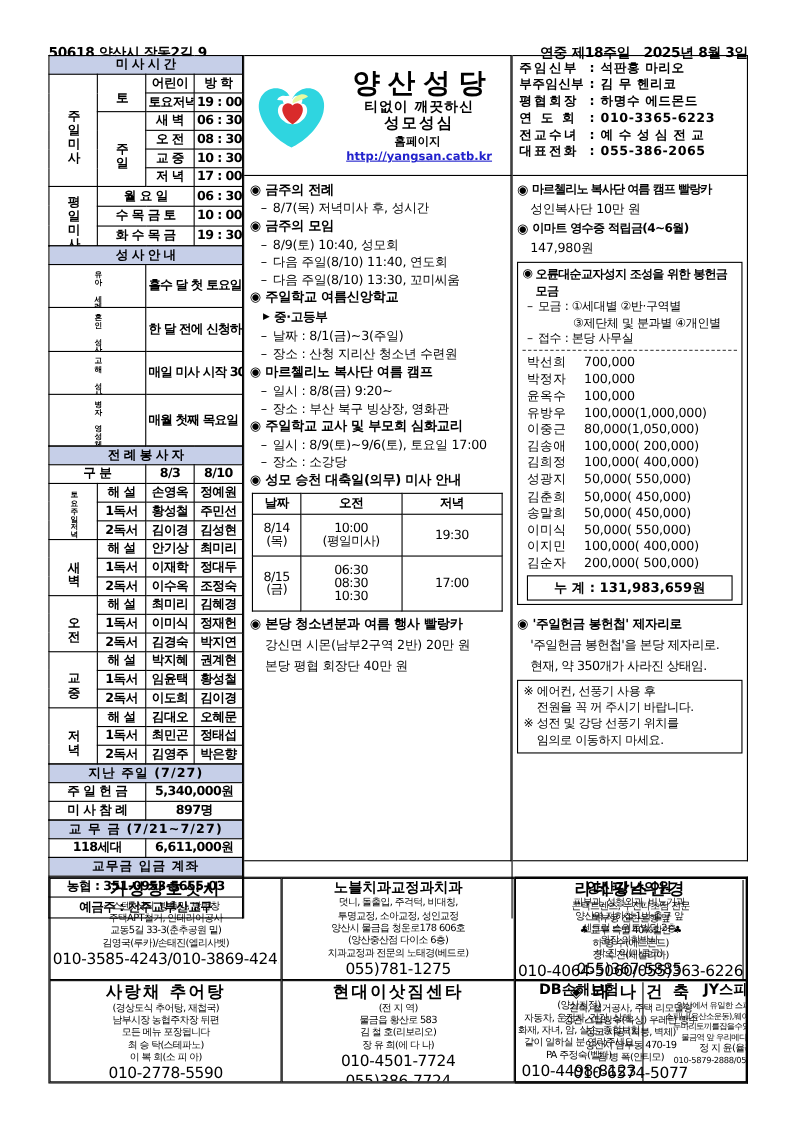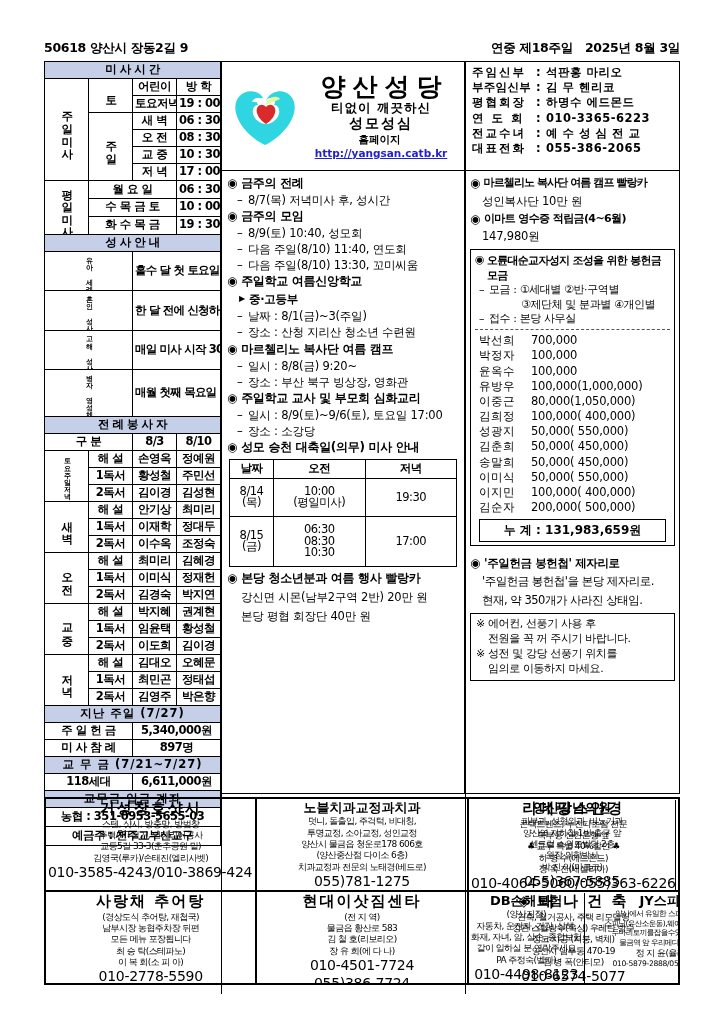--- a/index.html
+++ b/index.html
@@ -19,21 +19,21 @@
   
   .topbar {
     position: absolute; left: 44px; top: 40px; width: 636px;
     display: flex; justify-content: space-between; align-items: baseline;
     font-size: 12.5px; font-weight: bold; letter-spacing: -0.3px;
   }
   .topbar .right span { margin-left: 8px; }
 
   
   .grid {
-    position: absolute; left: 44px; top: 61px; width: 636px; height: 933px;
+    position: absolute; left: 44px; top: 50px; width: 636px; height: 733px;
     display: grid;
     grid-template-columns: 177px 1px 243px 1px 214px;
   }
   .colL { width: 177px; }
   .colC { width: 243px; }
   .colR { width: 214px; }
   .vsep { background: #000; width: 1px; }
 
   
   table.t { border-collapse: collapse; width: 100%; table-layout: fixed; }
@@ -611,20 +611,24 @@
             </div>
           <div class="donor">
               <span class="nm">유방우</span>
               <span class="amt">100,000(1,000,000)</span>
             </div>
           <div class="donor">
               <span class="nm">이중근</span>
               <span class="amt"> 80,000(1,050,000)</span>
             </div>
           <div class="donor">
+              <span class="nm">김송애</span>
+              <span class="amt">100,000(  200,000)</span>
+            </div>
+          <div class="donor">
               <span class="nm">김희정</span>
               <span class="amt">100,000(  400,000)</span>
             </div>
           <div class="donor">
               <span class="nm">성광지</span>
               <span class="amt"> 50,000(  550,000)</span>
             </div>
           <div class="donor">
               <span class="nm">김춘희</span>
               <span class="amt"> 50,000(  450,000)</span>

